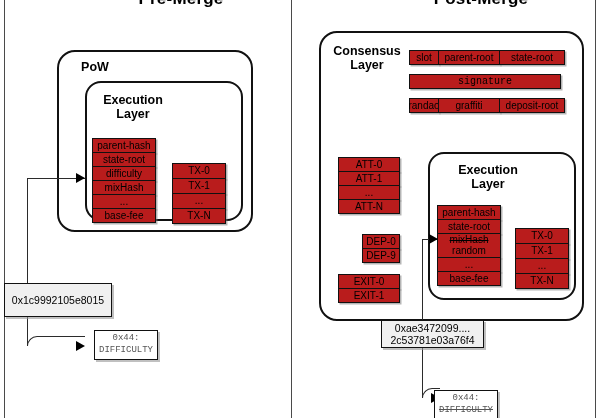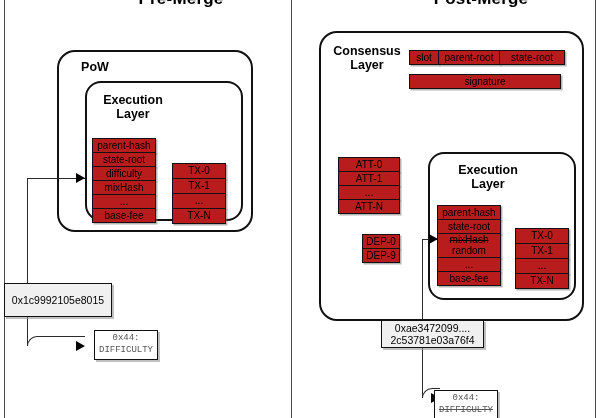--- a/index.html
+++ b/index.html
@@ -206,32 +206,41 @@
   <div class="round-box" style="left:319px; top:31px; width:265px; height:290px;"></div>
   <div class="box-label" style="left:326px; top:44px; width:82px;">Consensus
 Layer</div>
 
   <div class="hrow" id="cons-row-0" style="left:409px; top:50px; width:158px; height:15px;">
       <div class="cell" style="width: 30px;">slot</div>
       <div class="cell" style="width: 62px;">parent-root</div>
       <div class="cell" style="width: 66px;">state-root</div>
     </div>
   <div class="hrow" id="cons-row-1" style="left:409px; top:74px; width:158px; height:15px;">
-      <div class="cell" style="width: 152px;">signature</div>
+      <div class="cell" style="width: 152px; font-family: Liberation Mono, monospace;">signature</div>
+    </div>
+  <div class="hrow" id="cons-row-2" style="left:409px; top:98px; width:158px; height:15px;">
+      <div class="cell" style="width: 30px;">randao</div>
+      <div class="cell" style="width: 62px;">graffiti</div>
+      <div class="cell" style="width: 66px;">deposit-root</div>
     </div>
 
   <div class="stack" id="att-stack" style="left:338px; top:149px; width:62px;">
       <div class="cell" style="height: 15px;">ATT-0</div>
       <div class="cell" style="height: 15px;">ATT-1</div>
       <div class="cell" style="height: 15px;">...</div>
       <div class="cell" style="height: 15px;">ATT-N</div>
     </div>
   <div class="stack" id="dep-stack" style="left:338px; top:226px; width:62px;padding-left:24px;">
       <div class="cell" style="height: 15px;">DEP-0</div>
       <div class="cell" style="height: 15px;">DEP-9</div>
+    </div>
+  <div class="stack" id="exit-stack" style="left:338px; top:266px; width:62px;">
+      <div class="cell" style="height: 15px;">EXIT-0</div>
+      <div class="cell" style="height: 15px;">EXIT-1</div>
     </div>
 
   <div class="round-box inner" style="left:428px; top:152px; width:148px; height:148px;"></div>
   <div class="box-label" style="left:443px; top:163px; width:90px;">Execution
 Layer</div>
 
   <div class="stack" id="post-header-stack" style="left:437px; top:197px; width:64px;">
       <div class="cell" style="height: 15px;">parent-hash</div>
       <div class="cell" style="height: 15px;">state-root</div>
       <div class="cell two-line" style="height: 25px;">

